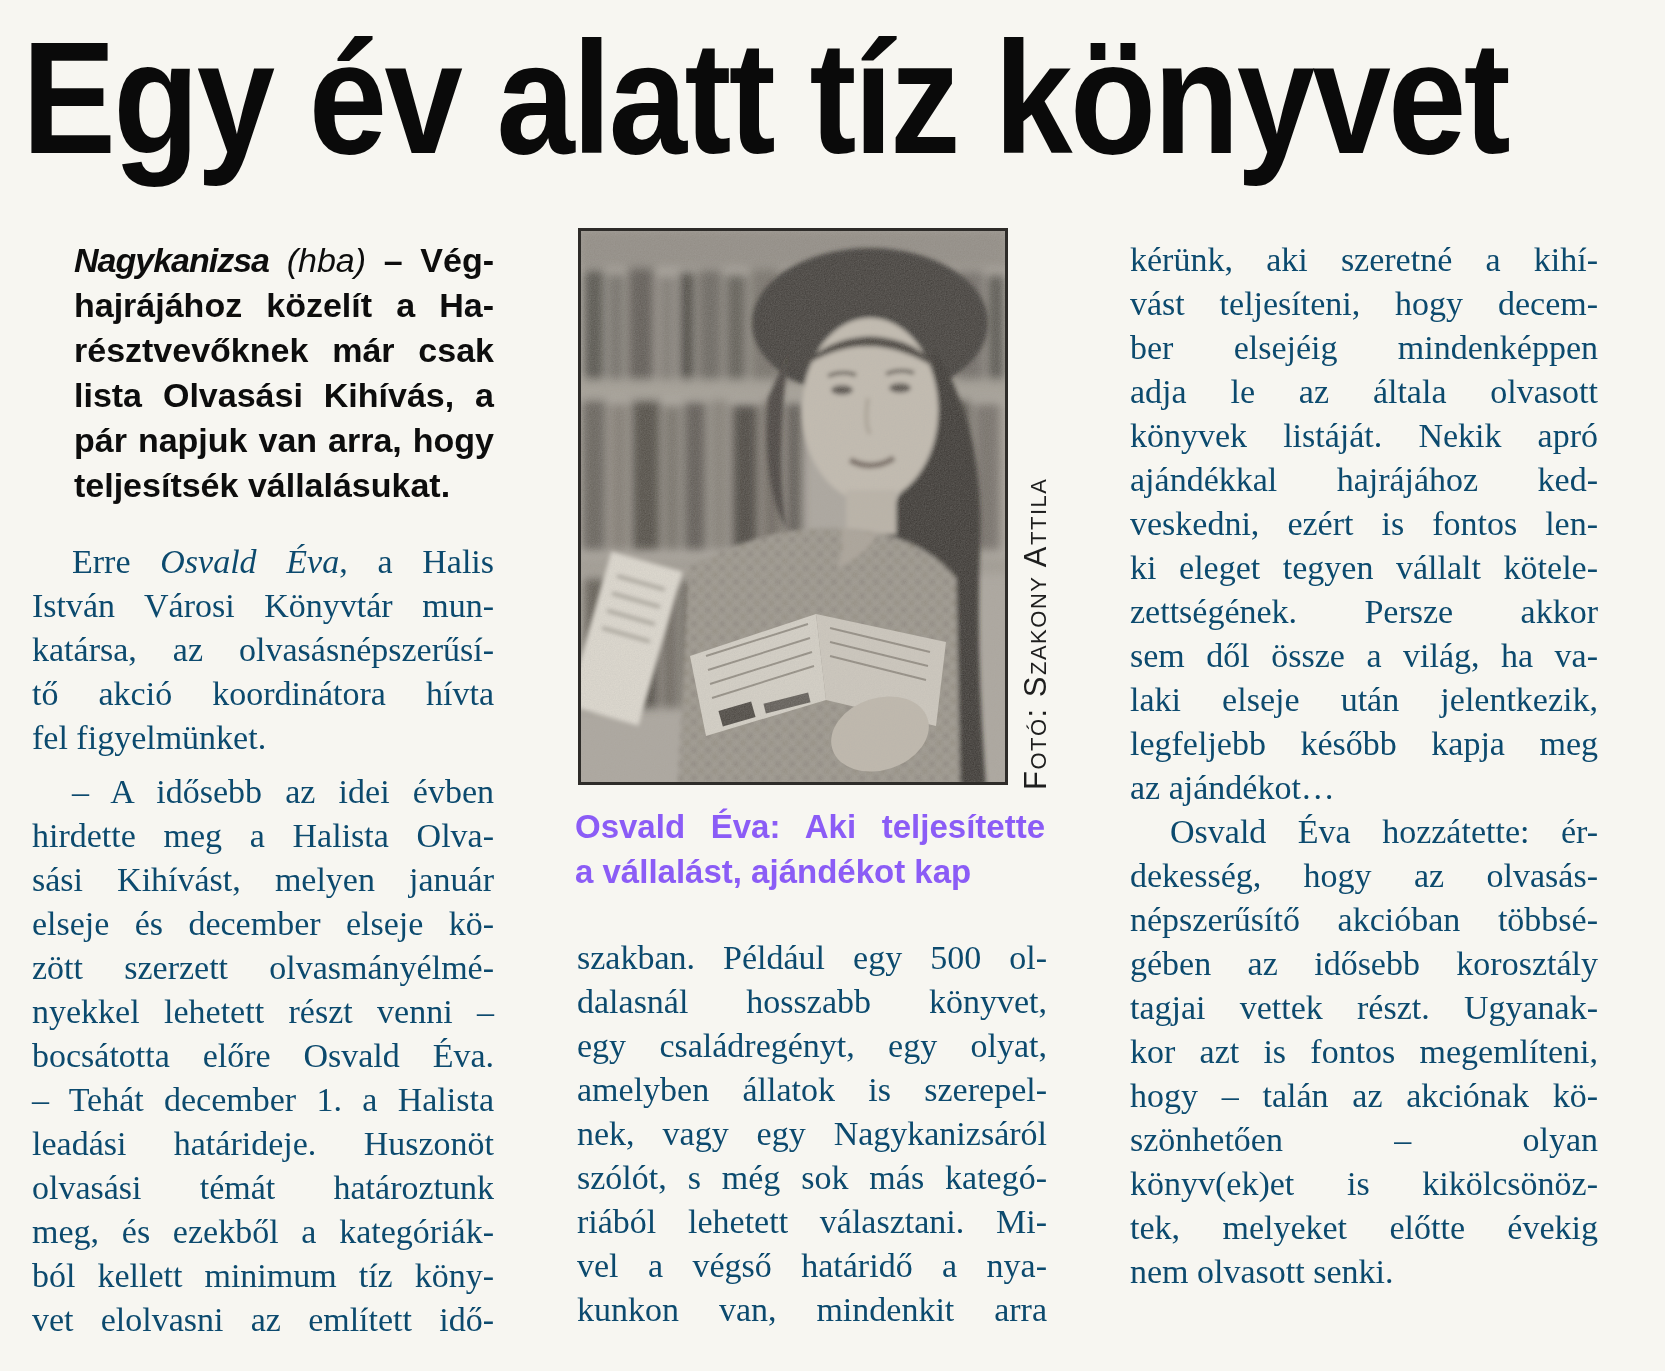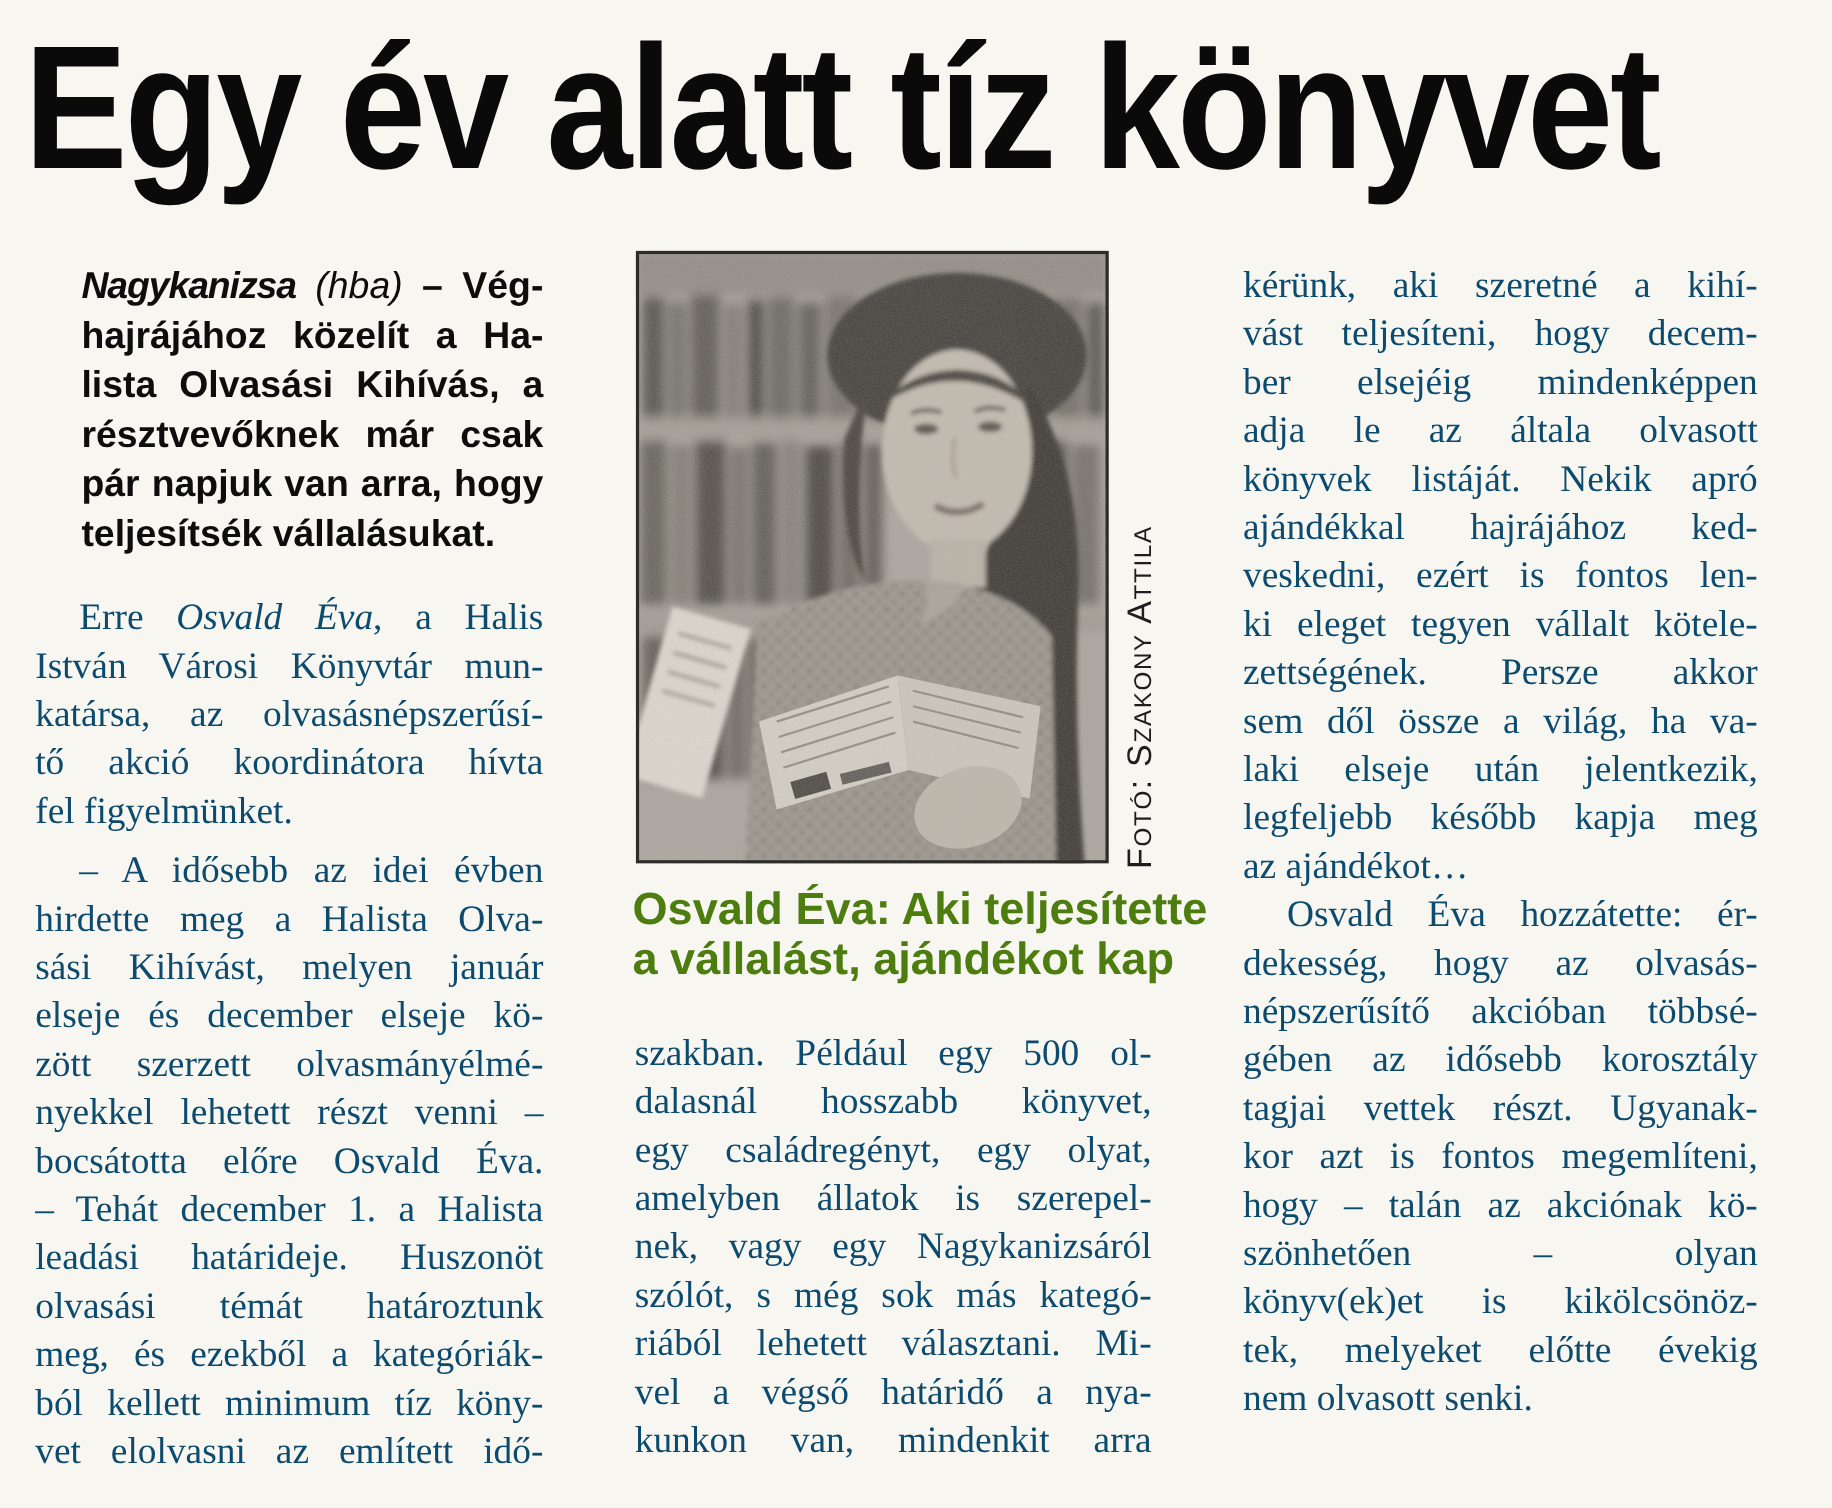--- a/index.html
+++ b/index.html
@@ -55,37 +55,37 @@
     transform:rotate(-90deg); transform-origin:0 0;
     font-family:"Liberation Sans", sans-serif;
     font-variant:small-caps; font-size:31px; line-height:40px;
     letter-spacing:1.5px; color:#1e1e1e; white-space:nowrap;
   }
 
   
   #caption {
     left:575px; top:804px; width:470px;
     font-family:"Liberation Sans", sans-serif; font-weight:700;
-    font-size:41px; color:#4d7c0f;
+    font-size:33px; color:#8b5cf6;
   }
   #caption .ln { height:45px; line-height:45px; }
 </style>
 </head>
 <body>
 
 <div class="abs" id="headline">
   <span class="hl">Egy év alatt tíz könyvet</span>
 </div>
 
 <div class="abs" id="col-left">
   <div class="lead">
     <div class="ln"><span class="loc">Nagykanizsa</span><span class="src"> (hba)</span><span> – Vég-</span></div>
     <div class="ln">hajrájához közelít a Ha-</div>
+    <div class="ln">résztvevőknek már csak</div>
     <div class="ln">lista Olvasási Kihívás, a</div>
-    <div class="ln">résztvevőknek már csak</div>
     <div class="ln">pár napjuk van arra, hogy</div>
     <div class="ln end">teljesítsék vállalásukat.</div>
   </div>
 
   <div class="serif pgap">
     <div class="ln ind"><span>Erre </span><span class="ital">Osvald Éva</span><span>, a Halis</span></div>
     <div class="ln">István Városi Könyvtár mun-</div>
     <div class="ln">katársa, az olvasásnépszerűsí-</div>
     <div class="ln">tő akció koordinátora hívta</div>
     <div class="ln end">fel figyelmünket.</div>

